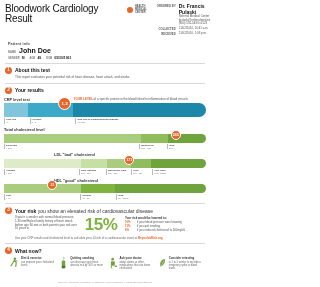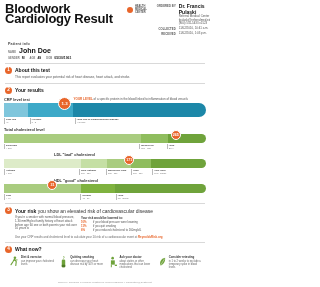--- a/index.html
+++ b/index.html
@@ -8,21 +8,21 @@
     background:#ffffff;
     font-family:"Liberation Sans","DejaVu Sans",sans-serif;
     color:#333;
     -webkit-font-smoothing:antialiased;
   }
   .page{width:210px;height:287px;position:relative;box-sizing:border-box;background:#fff;}
 
   
   .header{padding:4px 5px 2px 5px;display:flex;align-items:flex-start;}
   .hdr-left{flex:0 0 120px;}
-  .title{font-size:13px;font-weight:bold;color:#111;letter-spacing:-0.2px;line-height:10px;}
+  .title{font-size:10px;font-weight:normal;color:#111;letter-spacing:-0.2px;line-height:10px;}
   .logo-row{display:flex;align-items:center;gap:2px;margin-top:1px;margin-left:2px;}
   .logo-dot{width:6px;height:6px;border-radius:50%;background:#E8652A;flex:0 0 auto;}
   .logo-txt{font-size:2.6px;line-height:3px;color:#555;font-weight:bold;}
   .hdr-right{flex:1;padding-left:3px;}
   .meta-row{display:flex;margin-bottom:1px;}
   .meta-k{flex:0 0 26px;font-size:2.7px;font-weight:bold;color:#555;text-align:right;padding-right:3px;padding-top:1px;letter-spacing:0.1px;}
   .meta-v{flex:1;font-size:3.2px;line-height:4.2px;color:#2b2b2b;}
   .meta-v.big{font-size:5px;font-weight:bold;color:#111;line-height:5.6px;}
   .meta-v.sm{font-size:2.9px;line-height:3.6px;color:#555;}
 
@@ -282,20 +282,21 @@
   <div class="sec">
     <div class="sec-head">
       <div class="num">3</div>
       <div class="sec-title">
         <span>Your risk</span>
         <span class="norm">you show an elevated risk of cardiovascular disease</span>
       </div>
     </div>
     <div class="risk-row">
       <div class="risk-left">If you're a smoker with normal blood pressure, 1.30 mm/Hg but family history of heart attack before age 60 one or both parents your risk over 10 years is</div>
+      <div class="risk-pct">15%</div>
       <div class="risk-right">
         <div class="rr-h">Your risk would be lowered to:</div>
         <div id="rr-items">
             <div class="rr-item">
               <span class="rr-v">10%</span>
               <span>if your blood pressure were lowering</span>
             </div>
             <div class="rr-item">
               <span class="rr-v">11%</span>
               <span>if you quit smoking</span>

